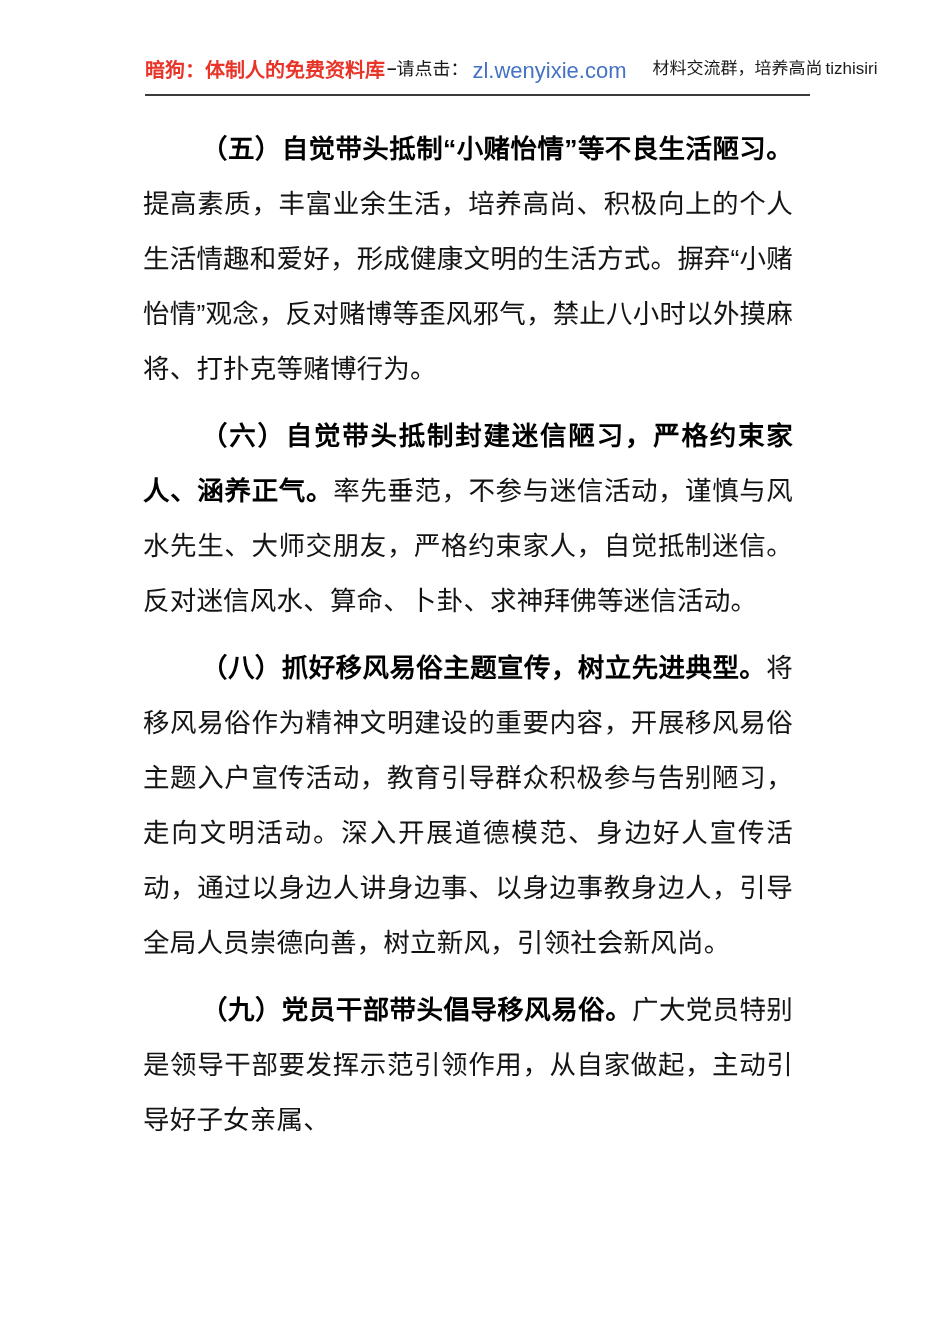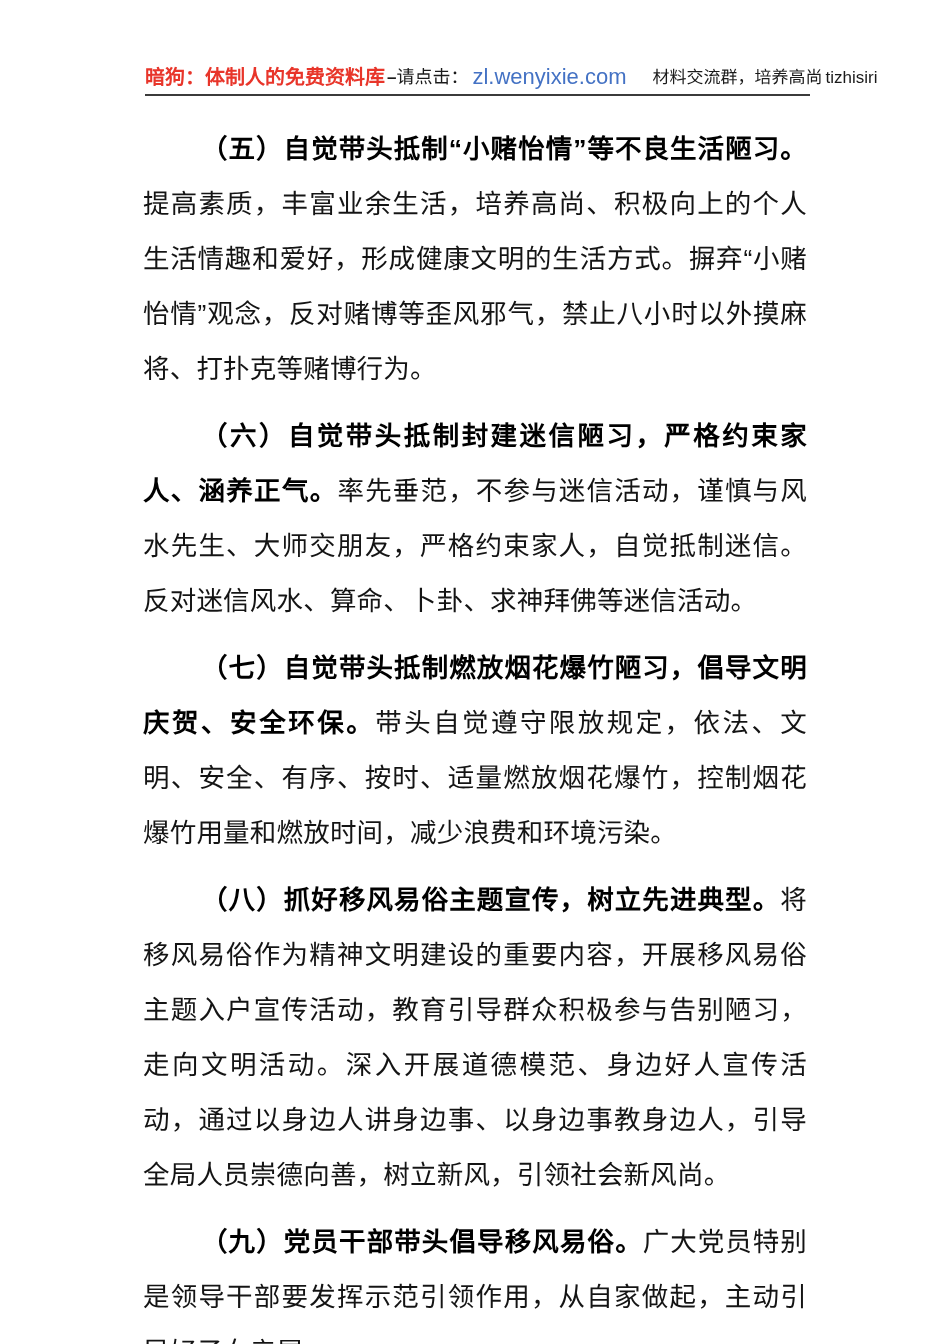--- a/index.html
+++ b/index.html
@@ -21,21 +21,21 @@
   
   .promo-header {
     position: absolute;
     left: 145px;
     top: 60px;
     width: 665px;
     height: 36px;
     border-bottom: 2px solid #3b3b3b;
     white-space: nowrap;
     display: flex;
-    align-items: center;
+    align-items: flex-start;
     padding-bottom: 0;
     box-sizing: border-box;
   }
 
   .promo-brand {
     color: #e8352a;
     font-size: 20px;
     font-weight: bold;
     letter-spacing: 0px;
     line-height: 1;
@@ -83,21 +83,21 @@
 
   
   .doc-body {
     position: absolute;
     left: 143px;
     top: 122px;
     width: 664px;
   }
 
   .para {
-    margin: 0 0 12px 0;
+    margin: 0 14px 12px 0;
     font-size: 26.5px;
     line-height: 55px;
     color: #141414;
     text-indent: 58px;
     text-align: justify;
     text-justify: inter-ideograph;
     letter-spacing: 0.2px;
     font-weight: normal;
   }
 
@@ -124,21 +124,20 @@
     <span class="promo-tail">材料交流群，培养高尚</span>
     <span class="promo-wechat">tizhisiri</span>
   </div>
 
   <div class="doc-body">
 
     <p class="para"><span class="lead">（五）自觉带头抵制“小赌怡情”等不良生活陋习。</span><span>提高素质，丰富业余生活，培养高尚、积极向上的个人生活情趣和爱好，形成健康文明的生活方式。摒弃“小赌怡情”观念，反对赌博等歪风邪气，禁止八小时以外摸麻将、打扑克等赌博行为。</span></p>
 
     <p class="para"><span class="lead">（六）自觉带头抵制封建迷信陋习，严格约束家人、涵养正气。</span><span>率先垂范，不参与迷信活动，谨慎与风水先生、大师交朋友，严格约束家人，自觉抵制迷信。反对迷信风水、算命、卜卦、求神拜佛等迷信活动。</span></p>
 
-    <p class="para"><span class="lead">（七）自觉带头抵制燃放烟花爆竹陋习，倡导文明庆贺、安全环保。</span><span>带头自觉遵守限放规定，依法、文明、安全、有序、按时、适量燃放烟花爆竹，控制烟花爆竹用量和燃放时间，减少浪费和环境污染。</span></p>
 
     <p class="para"><span class="lead">（八）抓好移风易俗主题宣传，树立先进典型。</span><span>将移风易俗作为精神文明建设的重要内容，开展移风易俗主题入户宣传活动，教育引导群众积极参与告别陋习，走向文明活动。深入开展道德模范、身边好人宣传活动，通过以身边人讲身边事、以身边事教身边人，引导全局人员崇德向善，树立新风，引领社会新风尚。</span></p>
 
     <p class="para"><span class="lead">（九）党员干部带头倡导移风易俗。</span><span>广大党员特别是领导干部要发挥示范引领作用，从自家做起，主动引导好子女亲属、</span></p>
 
   </div>
 
 </div>
 
 </body></html>

